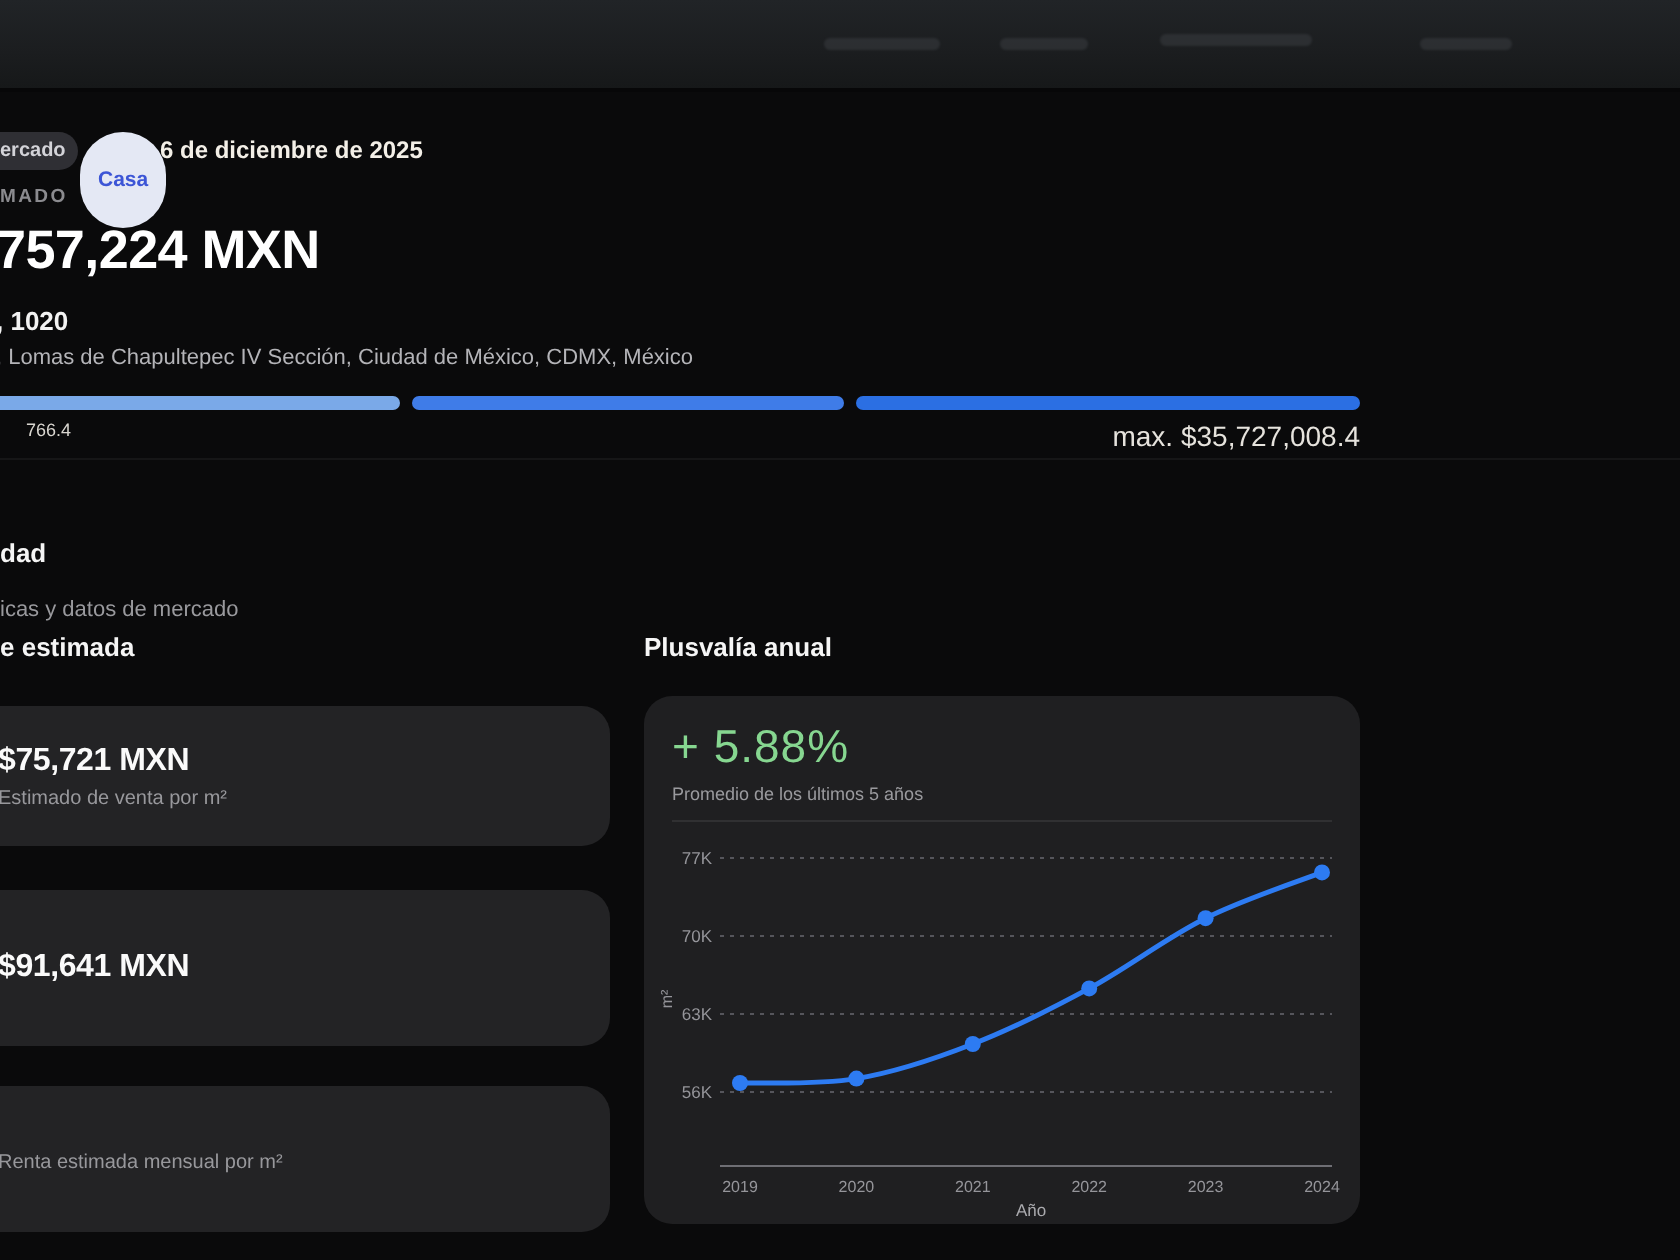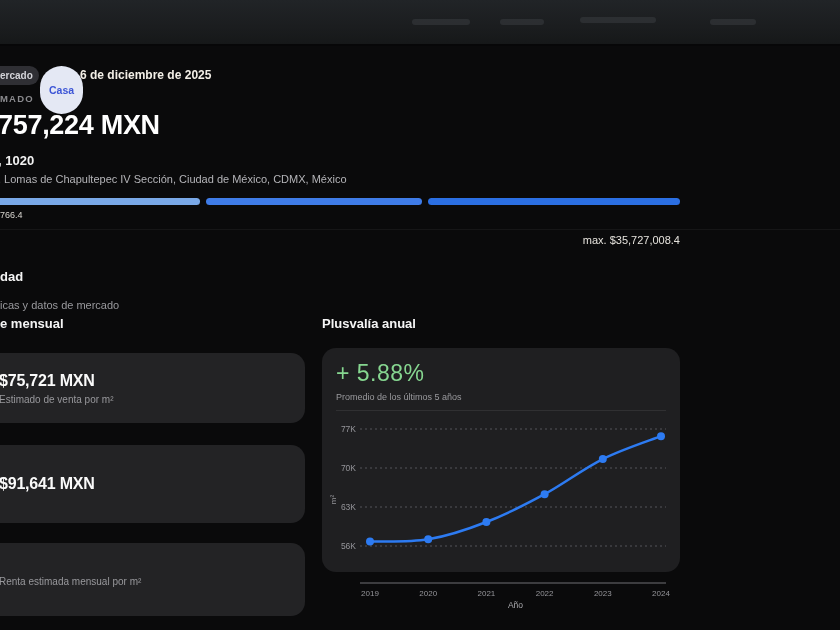--- a/index.html
+++ b/index.html
@@ -30,43 +30,43 @@
   .price { position:absolute; left:-2px; top:110px; font-size:27px; font-weight:800; color:#ffffff; letter-spacing:-.3px; }
   .street { position:absolute; left:-2px; top:153px; font-size:13px; font-weight:700; color:#f2f2f2; }
   .addr { position:absolute; left:-2px; top:173px; font-size:11px; color:#b4b4b8; }
 
   
   .rangebar { position:absolute; left:0; top:198px; width:680px; height:7px; display:flex; gap:6px; }
   .rangebar .seg { height:7px; border-radius:3.5px; }
   .rangebar .s1 { width:200px; border-top-left-radius:0; border-bottom-left-radius:0; }
   .rangebar .s2 { width:216px; }
   .rangebar .s3 { flex:1; }
-  .range-min { position:absolute; left:0; top:210px; font-size:9px; color:#d9d6d0; }
-  .range-max { position:absolute; right:160px; top:210px; font-size:11px; color:#e6e3dd;margin-top:24px; }
+  .range-min { position:absolute; left:0; top:210px; font-size:9px; color:#d9d6d0;padding-left:13px; }
+  .range-max { position:absolute; right:160px; top:210px; font-size:14px; color:#e6e3dd; }
 
   .page-divider { position:absolute; left:0; top:229px; width:840px; height:1px; background:rgba(255,255,255,.05); }
 
   
   .sec-title { position:absolute; left:0; top:269px; font-size:13px; font-weight:700; color:#f5f5f5; }
   .sec-sub   { position:absolute; left:0; top:299px; font-size:11px; color:#99999d; }
   .col-head  { position:absolute; top:316px; font-size:13px; font-weight:700; color:#f5f5f5; }
   .col-head.left { left:0; }
   .col-head.right { left:322px; }
 
   
   .stat-card { position:absolute; left:-58px; width:363px; background:#232325; border-radius:14px;
                display:flex; flex-direction:column; justify-content:center; padding-left:57px; }
   .stat-card.c1 { top:353px; height:70px; }
   .stat-card.c2 { top:445px; height:78px; }
   .stat-card.c3 { top:543px; height:73px; }
   .stat-value { font-size:16px; font-weight:800; color:#fafafa; letter-spacing:-.2px; }
   .stat-label { margin-top:4px; font-size:10px; color:#98989c; }
 
   
-  .chart-card { position:absolute; left:322px; top:348px; width:358px; height:224px;
+  .chart-card { position:absolute; left:322px; top:348px; width:358px; height:264px;
                 background:#1f1f21; border-radius:14px; }
   .headline { position:absolute; left:14px; top:12px; font-size:23px; font-weight:500; letter-spacing:.5px; }
   .headline-sub { position:absolute; left:14px; top:44px; font-size:9px; color:#9a9a9e; }
   .card-divider { position:absolute; left:14px; top:62px; width:330px; height:1px; background:rgba(255,255,255,.08); }
   #chart-svg { position:absolute; left:6px; top:67px; }
   #chart-svg text { font-family:"Liberation Sans","DejaVu Sans",sans-serif; }
 </style>
 </head>
 <body>
 
@@ -97,21 +97,21 @@
     <div class="seg s2" style="background: rgb(63, 124, 232);"></div>
     <div class="seg s3" style="background: rgb(43, 111, 227);"></div>
   </div>
   <div class="range-min">766.4</div>
   <div class="range-max">max. $35,727,008.4</div>
 
   <div class="page-divider"></div>
 
   <div class="sec-title">dad</div>
   <div class="sec-sub">icas y datos de mercado</div>
-  <div class="col-head left">e mensual</div>
+  <div class="col-head left">e estimada</div>
   <div class="col-head right">Plusvalía anual</div>
 
   <div class="stat-card c1">
     <div class="stat-value">$75,721 MXN</div>
     <div class="stat-label">Estimado de venta por m²</div>
   </div>
   <div class="stat-card c2">
     <div class="stat-value">$91,641 MXN</div>
   </div>
   <div class="stat-card c3">

